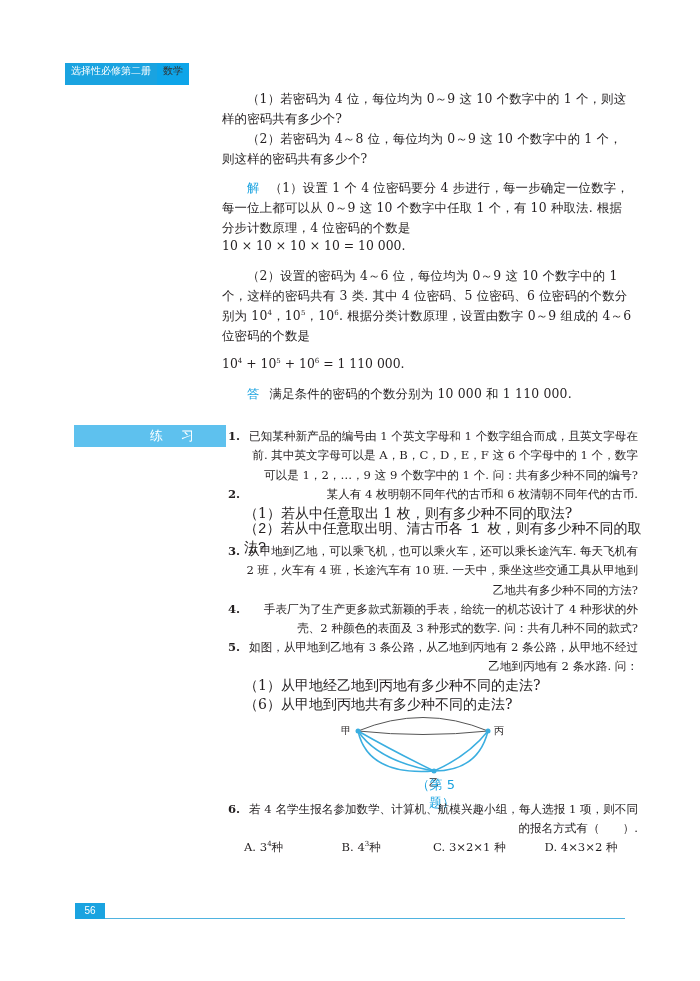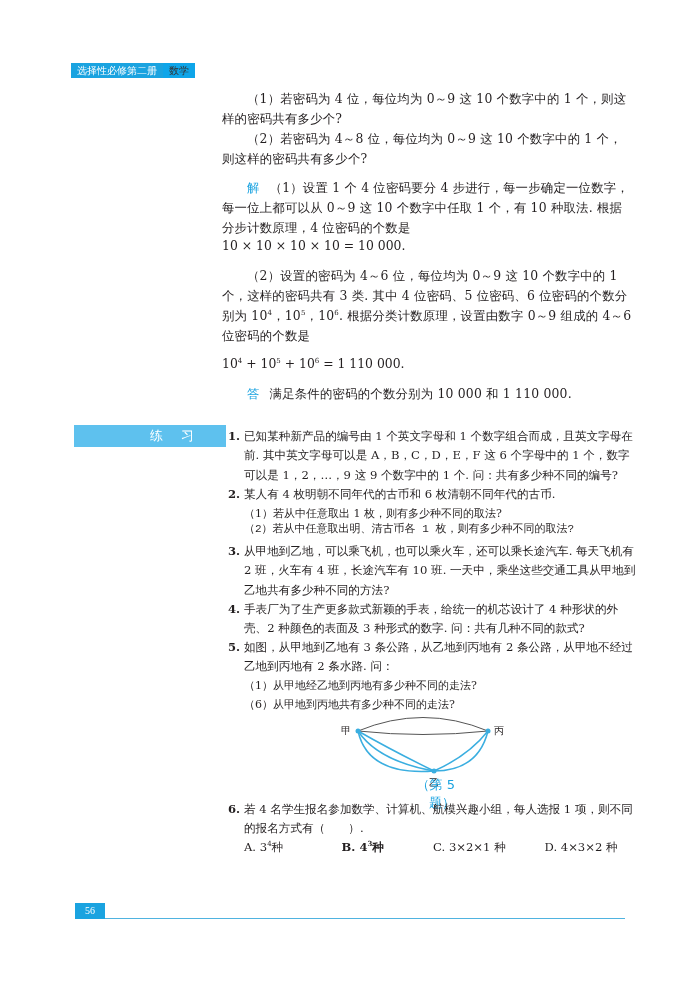--- a/index.html
+++ b/index.html
@@ -1,21 +1,21 @@
 <!DOCTYPE html>
 <html><head>
   <meta charset="utf-8">
   <style>
     html, body { margin: 0; padding: 0; background: #ffffff; }
     body {
       width: 700px; height: 981px; position: relative; overflow: hidden;
       font-family: "DejaVu Serif", "Liberation Serif", serif;
       color: #231f20;
     }
-    .header { position: absolute; left: 71px; top: 63px; height: 15px; display: flex; }
+    .header { position: absolute; left: 65px; top: 63px; height: 22px; display: flex; }
     .header .book {
       background: #1aa3e0; color: #fff; font-size: 10px; line-height: 15px;
       padding: 0 6px; font-family: "DejaVu Sans", sans-serif;
     }
     .header .subject {
       background: #0ea5e9; color: #333; font-size: 10px; line-height: 15px;
       padding: 0 6px; font-family: "DejaVu Sans", sans-serif;
     }
     .p { position: absolute; left: 222px; width: 412px; font-size: 12.4px; line-height: 20px; letter-spacing: 0.2px; }
     .indent { text-indent: 25px; }
@@ -24,30 +24,30 @@
     sup { font-size: 7px; vertical-align: 5px; line-height: 0; }
 
     .exercise-label {
       position: absolute; left: 74px; top: 425px; width: 152px; height: 22px;
       background: #5ec1ee; color: #fff; font-size: 13px; line-height: 22px;
       font-family: "DejaVu Sans", sans-serif; text-align: right; box-sizing: border-box; padding-right: 14px;
       letter-spacing: 18px;
     }
     .ex { position: absolute; left: 228px; width: 410px; font-size: 11.6px; line-height: 19.3px; }
     .ex .num { font-weight: bold; position: absolute; left: 0; }
-    .ex .body { padding-left: 16px; }
-    .sub { position: absolute; left: 244px; width: 400px; font-size: 11px; line-height: 19.3px; }
+    .ex .body { padding-left: 16px; text-align: right; }
+    .sub { position: absolute; left: 244px; width: 400px; font-size: 14px; line-height: 19.3px; }
     .choices { position: absolute; left: 244px; top: 838px; width: 400px; font-size: 11.6px; line-height: 19px; display: flex; }
     .choices span { display: inline-block; }
     .fig { position: absolute; left: 338px; top: 716px; width: 170px; height: 80px; }
     .fig-caption { position: absolute; left: 395px; top: 776px; width: 60px; text-align: right; color: #1aa3e0; font-size: 13px; font-family: "DejaVu Sans", sans-serif; }
     .footer-num {
       position: absolute; left: 75px; top: 903px; width: 30px; height: 16px;
       background: #1aa3e0; color: #fff; font-size: 10px; line-height: 16px; text-align: center;
-      font-family: Liberation Serif, serif;
+      font-family: Liberation Sans, sans-serif;
     }
     .footer-line { position: absolute; left: 105px; top: 918px; width: 520px; height: 1px; background: #4fb3e0; }
   </style>
 </head>
 <body>
 
 <div class="header">
   <span class="book">选择性必修第二册</span>
   <span class="subject">数学</span>
 </div>
@@ -124,19 +124,19 @@
   <span style="position:absolute;left:91px;top:60px;font-size:10px;">乙</span>
 </div>
 <div class="fig-caption">（第 5 题）</div>
 
 <div class="ex" style="top:800px;">
   <span class="num">6.</span>
   <div class="body">若 4 名学生报名参加数学、计算机、航模兴趣小组，每人选报 1 项，则不同的报名方式有（　　）.</div>
 </div>
 <div class="choices">
   <span style="width:98px;"><span>A. 3</span><sup>4</sup><span> 种</span></span>
-  <span style="width:92px;font-weight:bold;"><span>B. 4</span><sup>3</sup><span> 种</span></span>
+  <span style="width:92px;"><span>B. 4</span><sup>3</sup><span> 种</span></span>
   <span style="width:112px;">C. 3×2×1 种</span>
   <span style="width:100px;">D. 4×3×2 种</span>
 </div>
 
 <div class="footer-num">56</div>
 <div class="footer-line"></div>
 
 </body></html>

